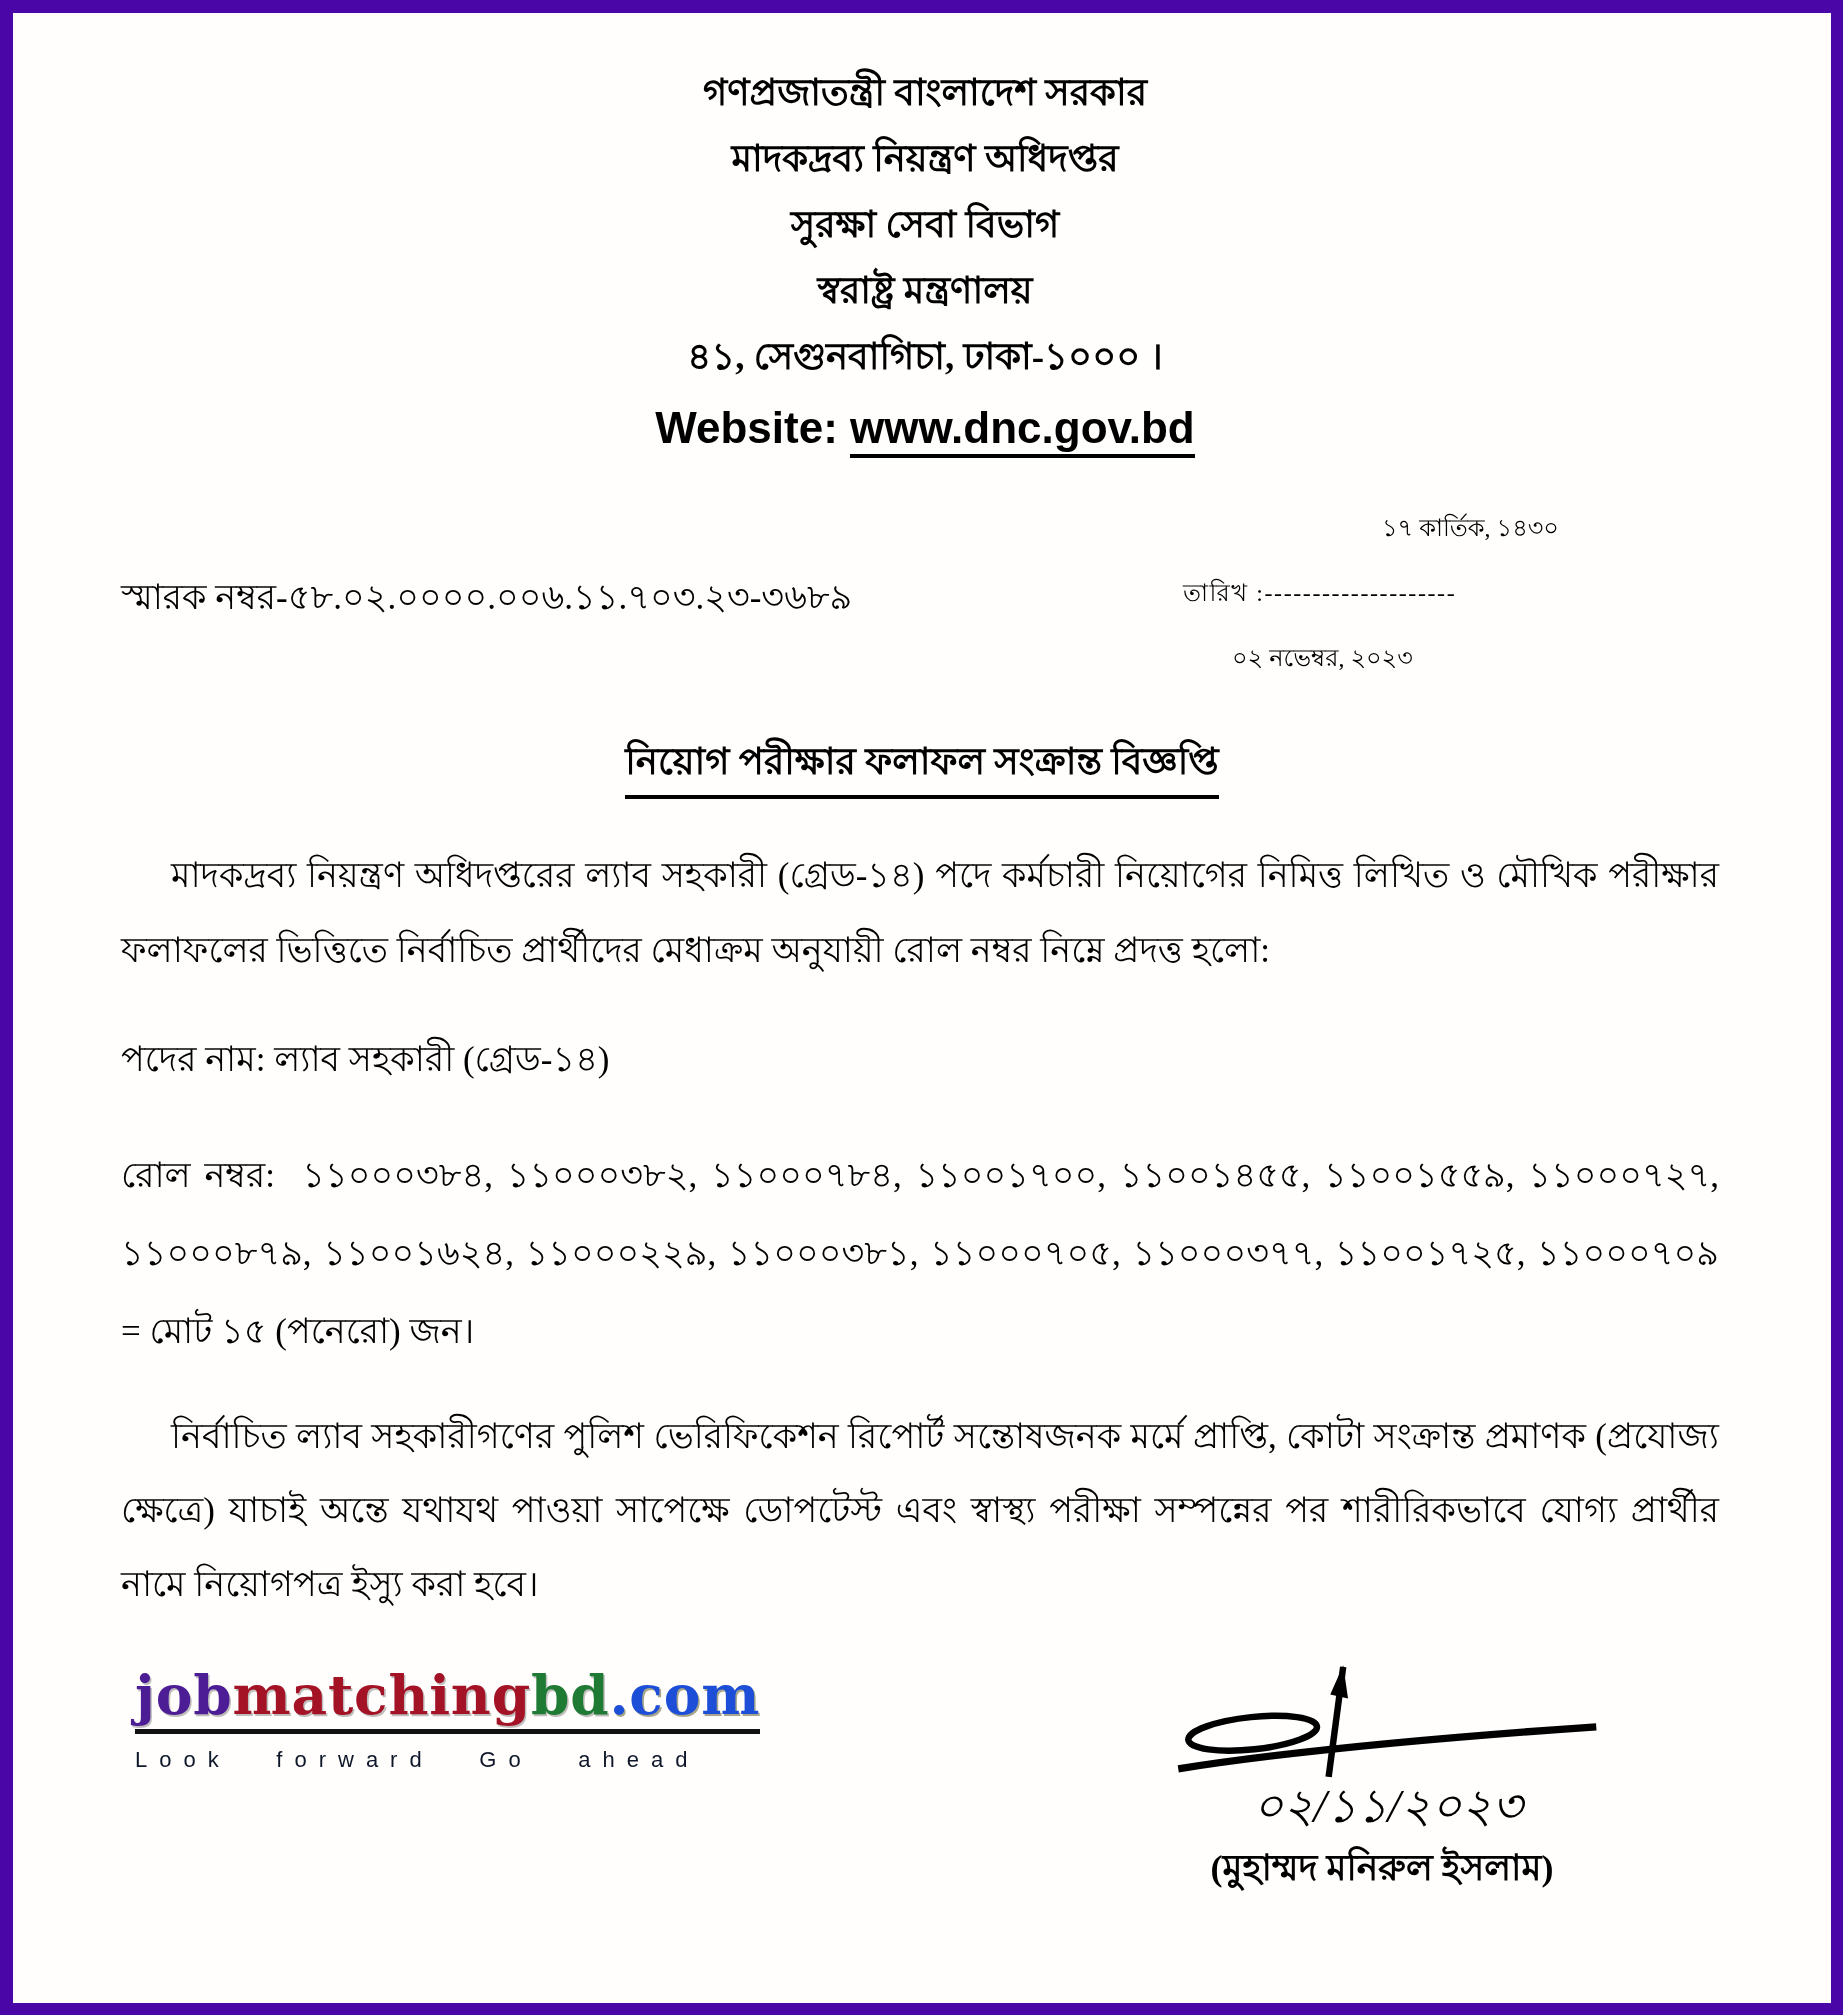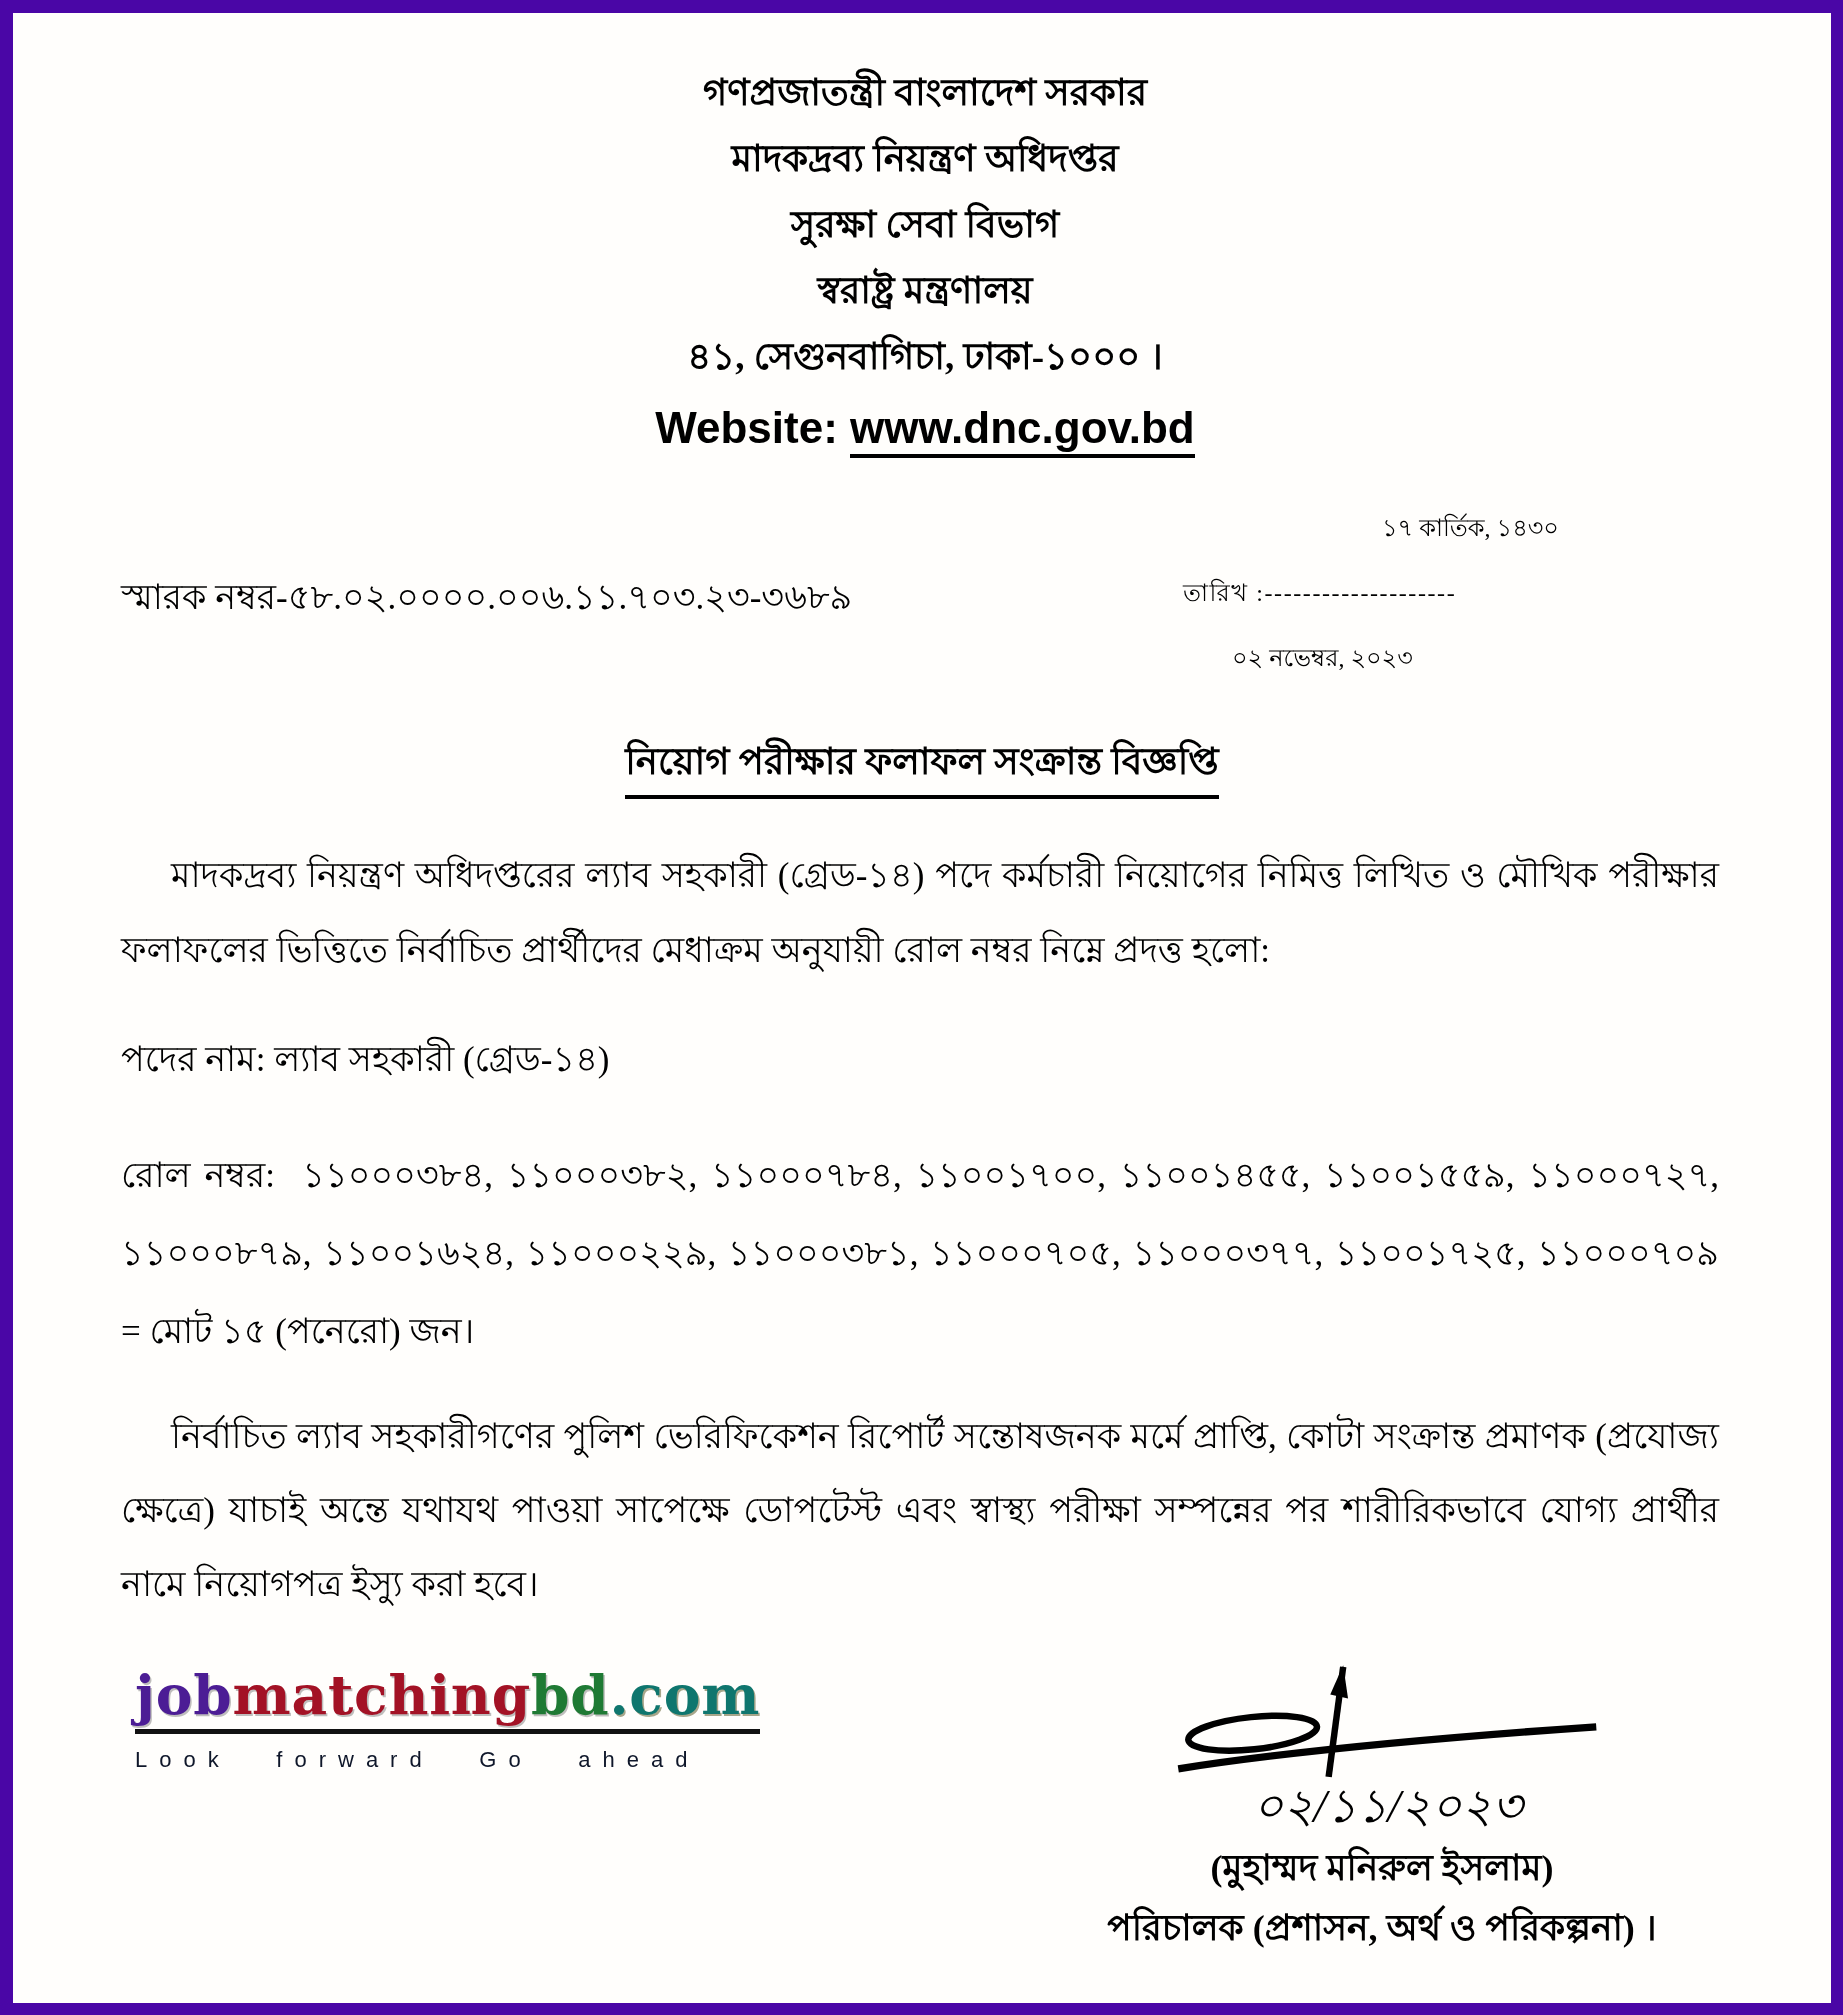--- a/index.html
+++ b/index.html
@@ -100,30 +100,29 @@
 
   <div class="para para-intro">মাদকদ্রব্য নিয়ন্ত্রণ অধিদপ্তরের ল্যাব সহকারী (গ্রেড-১৪) পদে কর্মচারী নিয়োগের নিমিত্ত লিখিত ও মৌখিক পরীক্ষার ফলাফলের ভিত্তিতে নির্বাচিত প্রার্থীদের মেধাক্রম অনুযায়ী রোল নম্বর নিম্নে প্রদত্ত হলো:</div>
 
   <div class="position-line">পদের নাম: ল্যাব সহকারী (গ্রেড-১৪)</div>
 
   <div class="para roll-para"><span>রোল নম্বর:</span>&nbsp; <span>১১০০০৩৮৪, ১১০০০৩৮২, ১১০০০৭৮৪, ১১০০১৭০০, ১১০০১৪৫৫, ১১০০১৫৫৯, ১১০০০৭২৭, ১১০০০৮৭৯, ১১০০১৬২৪, ১১০০০২২৯, ১১০০০৩৮১, ১১০০০৭০৫, ১১০০০৩৭৭, ১১০০১৭২৫, ১১০০০৭০৯</span><span> = মোট ১৫ (পনেরো) জন।</span></div>
 
   <div class="para para-closing">নির্বাচিত ল্যাব সহকারীগণের পুলিশ ভেরিফিকেশন রিপোর্ট সন্তোষজনক মর্মে প্রাপ্তি, কোটা সংক্রান্ত প্রমাণক (প্রযোজ্য ক্ষেত্রে) যাচাই অন্তে যথাযথ পাওয়া সাপেক্ষে ডোপটেস্ট এবং স্বাস্থ্য পরীক্ষা সম্পন্নের পর শারীরিকভাবে যোগ্য প্রার্থীর নামে নিয়োগপত্র ইস্যু করা হবে।</div>
 
   <div class="logo">
-    <span class="logo-text"><span class="logo-job" style="color: #4c1d95;">job</span><span class="logo-matching" style="color: rgb(163, 18, 37);">matching</span><span class="logo-bd" style="color: rgb(31, 122, 52);">bd</span><span class="logo-com" style="color: #0f766e;">.com</span></span>
+    <span class="logo-text"><span class="logo-job" style="color: #4c1d95;">job</span><span class="logo-matching" style="color: rgb(163, 18, 37);">matching</span><span class="logo-bd" style="color: rgb(31, 122, 52);">bd</span><span class="logo-com" style="color: #1d4ed8;">.com</span></span>
     <div class="logo-tagline">Look forward Go ahead</div>
   </div>
 
   <div class="signature-block">
     <svg class="sig-art" width="502" height="190" viewBox="0 0 620 235" xmlns="http://www.w3.org/2000/svg">
       <ellipse cx="150" cy="98" rx="80" ry="20" transform="rotate(-6 150 98)" fill="none" stroke="#000" stroke-width="8"></ellipse>
       <path d="M262 16 L244 152" stroke="#000" stroke-width="8" fill="none"></path>
       <path d="M262 14 l-16 36 l22 5 z" fill="#000"></path>
       <path d="M58 142 C 210 118, 430 100, 575 90" stroke="#000" stroke-width="9" fill="none"></path>
       <text x="150" y="208" font-size="58" font-style="italic" font-family="Liberation Serif, DejaVu Serif, serif">০২/১১/২০২৩</text>
     </svg>
     <div class="sig-name">(মুহাম্মদ মনিরুল ইসলাম)</div>
-    <div class="sig-designation">পরিচালক (প্রশাসন, অর্থ ও পরিকল্পনা) ।</div>
   </div>
 
 </div>
 
 
 </body></html>

